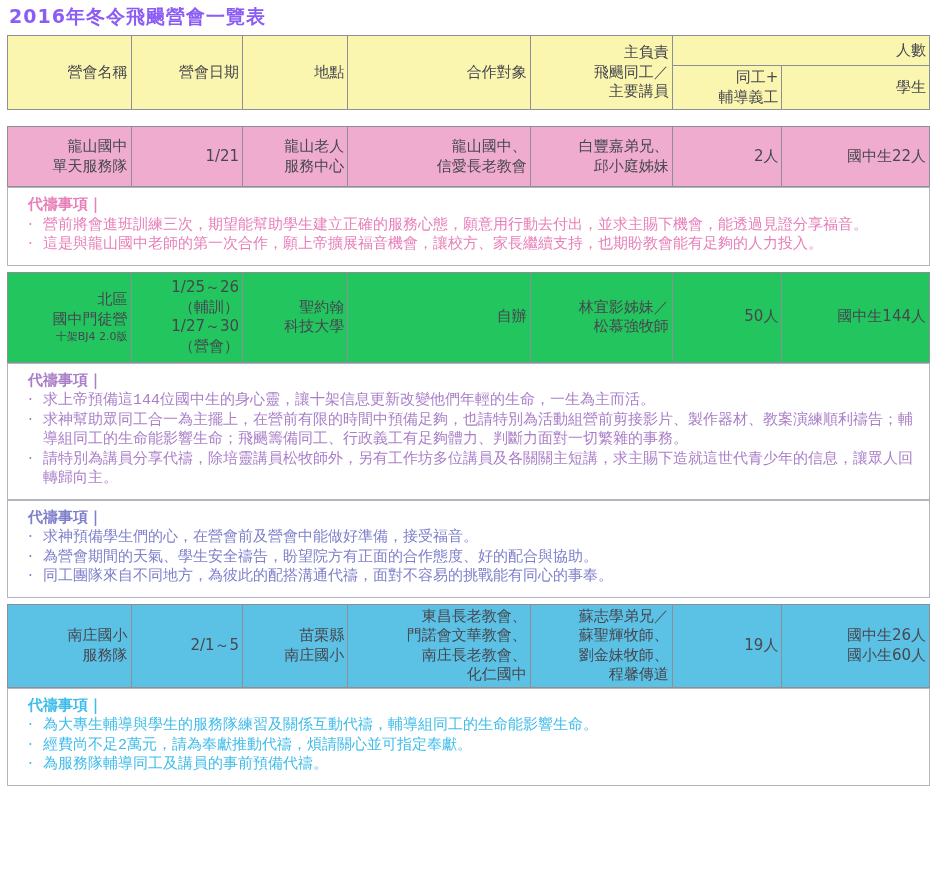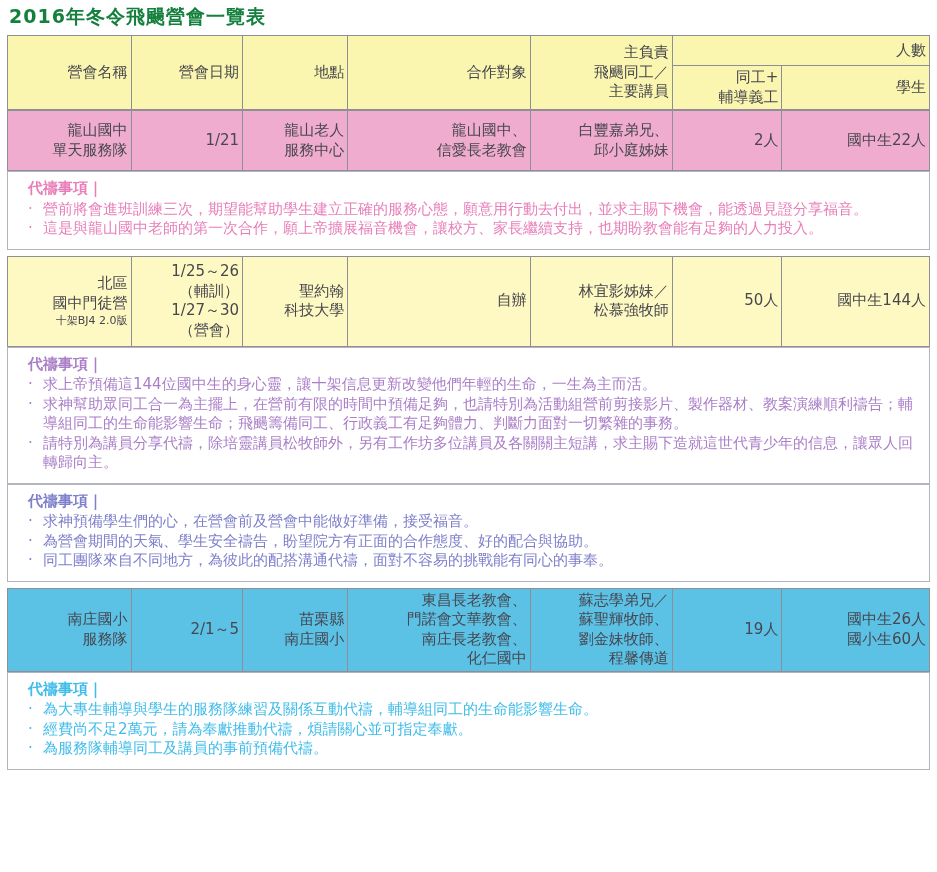--- a/index.html
+++ b/index.html
@@ -29,44 +29,44 @@
     vertical-align: middle;
     font-size: 15px;
     font-weight: normal;
     padding: 2px 3px;
     line-height: 1.3;
   }
   .ml { white-space: pre-line; }
   .header-tbl tr:first-child th { height: 30px; }
   .header-tbl tr:last-child th { height: 40px; }
   .camp-tbl { margin-top: 6px; }
-  .camp-tbl-0 { margin-top: 0; padding-left: 8px; }
+  .camp-tbl-0 { margin-top: 16px; padding-left: 8px; }
   .camp-tbl-0 td { height: 60px; }
   .camp-tbl-1 td { height: 90px; }
   .camp-tbl-2 td { height: 63px; }
   .camp-tbl-3 td { height: 80px; }
   .subtitle { display: block; font-size: 11px; line-height: 1.2; margin-top: 1px; }
   .prayer {
     border: 1px solid var(--boxborder);
     background: #ffffff;
     padding: 7px 12px 10px 20px;
     font-size: 15px;
     line-height: 1.3;
   }
   .p-label { margin-bottom: 1px; font-weight: bold; }
   .prayer ul { list-style: none; margin: 0; padding: 0; }
   .prayer li { display: flex; }
   .prayer .bullet { width: 15px; flex: 0 0 15px; text-align: left; }
-  .prayer .p-text { flex: 1; }
+  .prayer .p-text { flex: 1; font-family: Liberation Mono, monospace; }
 </style>
 </head>
 <body>
 
 <div class="page">
-  <h1 class="title" style="color: #15803d;">2016年冬令飛颺營會一覽表</h1>
+  <h1 class="title" style="color: #8b5cf6;">2016年冬令飛颺營會一覽表</h1>
 
   <table class="tbl header-tbl">
     <colgroup>
       <col style="width:13.4%">
         <col style="width:12.1%">
         <col style="width:11.4%">
       <col style="width:19.8%">
         <col style="width:15.4%">
         <col style="width:11.9%">
         <col style="width:16.0%">
@@ -134,21 +134,21 @@
     <colgroup>
       <col style="width:13.4%">
         <col style="width:12.1%">
         <col style="width:11.4%">
       <col style="width:19.8%">
         <col style="width:15.4%">
         <col style="width:11.9%">
         <col style="width:16.0%">
     </colgroup>
     <tbody>
-        <tr style="background-color: #fef9c3;">
+        <tr style="background-color: #22c55e;">
       <td><span class="ml">北區
 國中門徒營</span><span class="subtitle">十架BJ4 2.0版</span></td>
       <td class="ml">1/25～26
 （輔訓）
 1/27～30
 （營會）</td>
       <td class="ml">聖約翰
 科技大學</td>
       <td class="ml">自辦</td>
       <td class="ml">林宜影姊妹／

